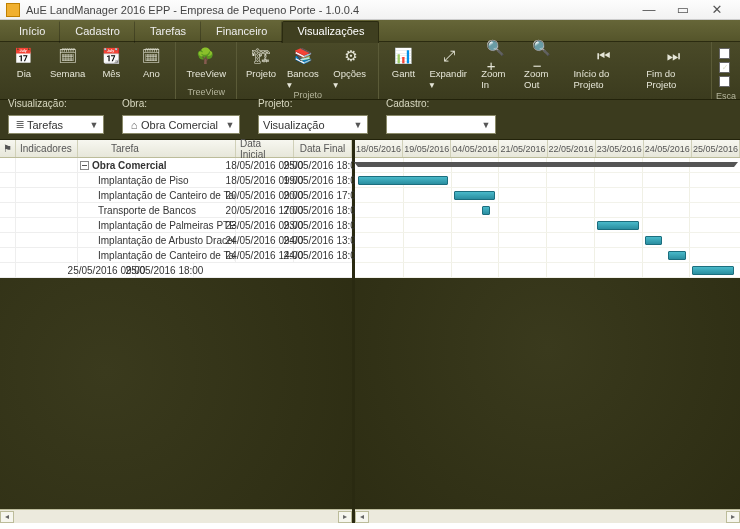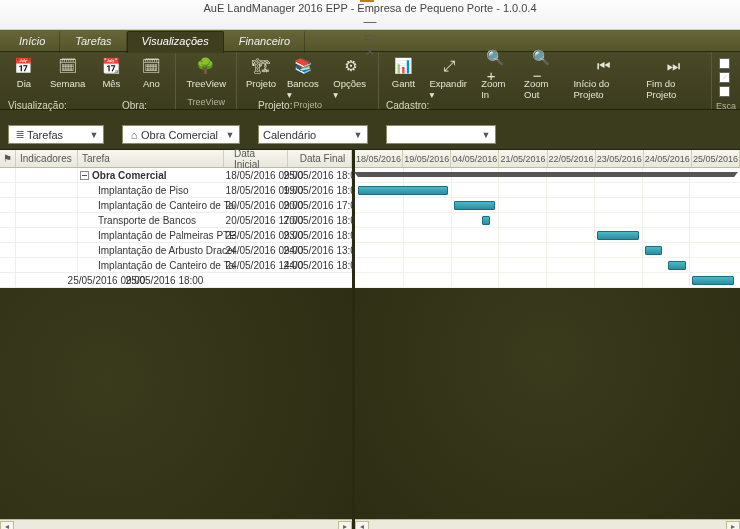--- a/index.html
+++ b/index.html
@@ -1,54 +1,54 @@
 <!DOCTYPE html>
 <html><head>
 <meta charset="utf-8">
 <style>
 * { margin: 0; padding: 0; box-sizing: border-box; font-family: "Segoe UI", Tahoma, sans-serif; }
 body { background: #fff; font-size: 11px; color: #333; width: 740px; height: 529px; overflow: hidden; }
 
-.titlebar { height: 30px; background: linear-gradient(#fdfdfd,#f2f2f2); border-bottom: 1px solid #ccc; display: flex; align-items: center; padding: 0 12px; flex-direction: column; }
+.titlebar { height: 20px; background: linear-gradient(#fdfdfd,#f2f2f2); border-bottom: 1px solid #ccc; display: flex; align-items: center; padding: 0 6px; }
 .titlebar .app-icon { width: 14px; height: 14px; background:#f0b030; border:1px solid #c08000; margin-right:6px; }
 .titlebar .title { flex:1; font-size:11px; color:#444; }
 .titlebar .win-btn { width: 34px; height: 22px; display:flex; align-items:center; justify-content:center; color:#555; font-size:13px; }
 
 .tabs-bar { height: 22px; background: linear-gradient(#666638,#55552b); display:flex; padding-left:4px; border-bottom:1px solid #2b2b10; }
-.tab { padding: 3px 14px 0 14px; font-size: 11px; color:#eee; height:22px; border:1px solid transparent; border-bottom:none; position:relative; top:1px;font-style:italic; }
+.tab { padding: 3px 14px 0 14px; font-size: 11px; color:#eee; height:22px; border:1px solid transparent; border-bottom:none; position:relative; top:1px; }
 .tab.active { background:#3f3f20; color:#fff; border:1px solid #2b2b10; border-bottom:none; border-radius:2px 2px 0 0;}
 .tab:not(.active){ border-right:1px solid rgba(0,0,0,.25); }
 
 .ribbon { height: 58px; background: linear-gradient(#4a4a28,#3b3b1e); display:flex; color:#dcdcc8; border-bottom:1px solid #22220a; }
 .ribbon-group { border-right:1px solid #5b5b38; display:flex; flex-direction:column; padding:2px 4px 1px 4px; }
 .ribbon-group .items { display:flex; flex:1; }
 .ribbon-group .group-label { font-size:9px; text-align:center; color:#b5b59c; height:11px; }
 .ribbon-btn { display:flex; flex-direction:column; align-items:center; justify-content:flex-start; padding:2px 6px 0 6px; font-size:9.5px; color:#e6e6d8; gap:2px; min-width:40px; }
 .ribbon-btn .ricon { width:20px; height:20px; display:flex; align-items:center; justify-content:center; font-size:15px; }
 .ribbon-col-checks { width:18px; display:flex; flex-direction:column; align-items:center; padding:4px 0; gap:3px; }
 .rcheck { width:11px; height:11px; background:#fff; border:1px solid #666; }
 
 .filter-bar { height: 40px; background:#3b3b1e; display:flex; align-items:flex-end; padding:3px 8px 5px 8px; gap:18px; color:#d8d8c0; border-bottom:1px solid #22220a; }
-.filter-field { display:flex; flex-direction:column; gap:14px; }
+.filter-field { display:flex; flex-direction:column; gap:6px; }
 .filter-field label { font-size:10px; }
 .combo { display:flex; align-items:center; background:#fff; border:1px solid #8a8a6a; height:19px; min-width:96px; padding:0 2px 0 4px; color:#333; font-size:11px; }
 .combo .cicon { width:14px; font-size:11px; color:#666; text-align:center; }
 .combo .ctext { flex:1; white-space:nowrap; overflow:hidden; }
 .combo .carrow { width:14px; text-align:center; color:#555; font-size:9px; }
 
 .workarea { position:relative; background:#2f2f14; height:383px; display:flex; }
 .left-pane { width:355px; background:#2f2f14; display:flex; flex-direction:column; border-right:3px solid #2a2a11; }
 .right-pane { flex:1; background:#2f2f14; display:flex; flex-direction:column; }
 
 .grid-head { display:flex; background:linear-gradient(#f7f7f0,#e7e7da); border-bottom:1px solid #bcbc9a; height:18px; font-size:10px; color:#555; }
 .gh-cell { border-right:1px solid #d0d0b8; display:flex; align-items:center; padding:0 4px; }
 .gh-flag { width:16px; justify-content:center; }
 .gh-ind { width:62px; }
-.gh-task { flex:1; }
-.gh-di, .gh-df { width:58px; justify-content:center;margin-left:6px; }
+.gh-task { flex:1;margin-left:29px; }
+.gh-di, .gh-df { width:58px; justify-content:center; }
 
 .grid-body { background:#fff; }
 .row { display:flex; height:15px; border-bottom:1px solid #eee; font-size:10px; color:#333; }
 .row .c-flag { width:16px; border-right:1px solid #eee; }
 .row .c-ind { width:62px; border-right:1px solid #eee; }
 .row .c-task { flex:1; padding-left:6px; border-right:1px solid #eee; display:flex; align-items:center; white-space:nowrap; overflow:hidden;}
 .row .c-date { width:58px; border-right:1px solid #eee; display:flex; align-items:center; justify-content:center; white-space:nowrap;}
 .row.group .c-task { font-weight:bold; padding-left:2px;}
 .row.group .boxminus { display:inline-block; width:9px; height:9px; border:1px solid #888; margin-right:3px; position:relative;}
 .row.group .boxminus::after{content:""; position:absolute; left:1px; right:1px; top:3px; height:1px; background:#555;}
@@ -77,23 +77,24 @@
 <div class="titlebar">
   <div class="app-icon"></div>
   <div class="title">AuE LandManager 2016  EPP - Empresa de Pequeno Porte - 1.0.0.4</div>
   <div class="win-btn">—</div>
   <div class="win-btn">▭</div>
   <div class="win-btn">✕</div>
 </div>
 
 <div class="tabs-bar" id="tabs-bar">
     <div class="tab">Início</div>
+    <div class="tab">Cadastro</div>
     <div class="tab">Tarefas</div>
+    <div class="tab">Financeiro</div>
     <div class="tab active">Visualizações</div>
-    <div class="tab">Financeiro</div>
   </div>
 
 <div class="ribbon" id="ribbon">
     <div class="ribbon-group">
       <div class="items">
         <div class="ribbon-btn">
           <div class="ricon">📅</div>
           <div>Dia</div>
         </div>
         <div class="ribbon-btn">
@@ -187,21 +188,21 @@
     <label>Obra:</label>
     <div class="combo" style="min-width:118px">
       <span class="cicon">⌂</span>
       <span class="ctext">Obra Comercial</span>
       <span class="carrow">▼</span>
     </div>
   </div>
   <div class="filter-field">
     <label>Projeto:</label>
     <div class="combo" style="min-width:110px">
-      <span class="ctext">Calendário</span>
+      <span class="ctext">Visualização</span>
       <span class="carrow">▼</span>
     </div>
   </div>
   <div class="filter-field">
     <label>Cadastro:</label>
     <div class="combo" style="min-width:110px">
       <span class="ctext"></span>
       <span class="carrow">▼</span>
     </div>
   </div>

